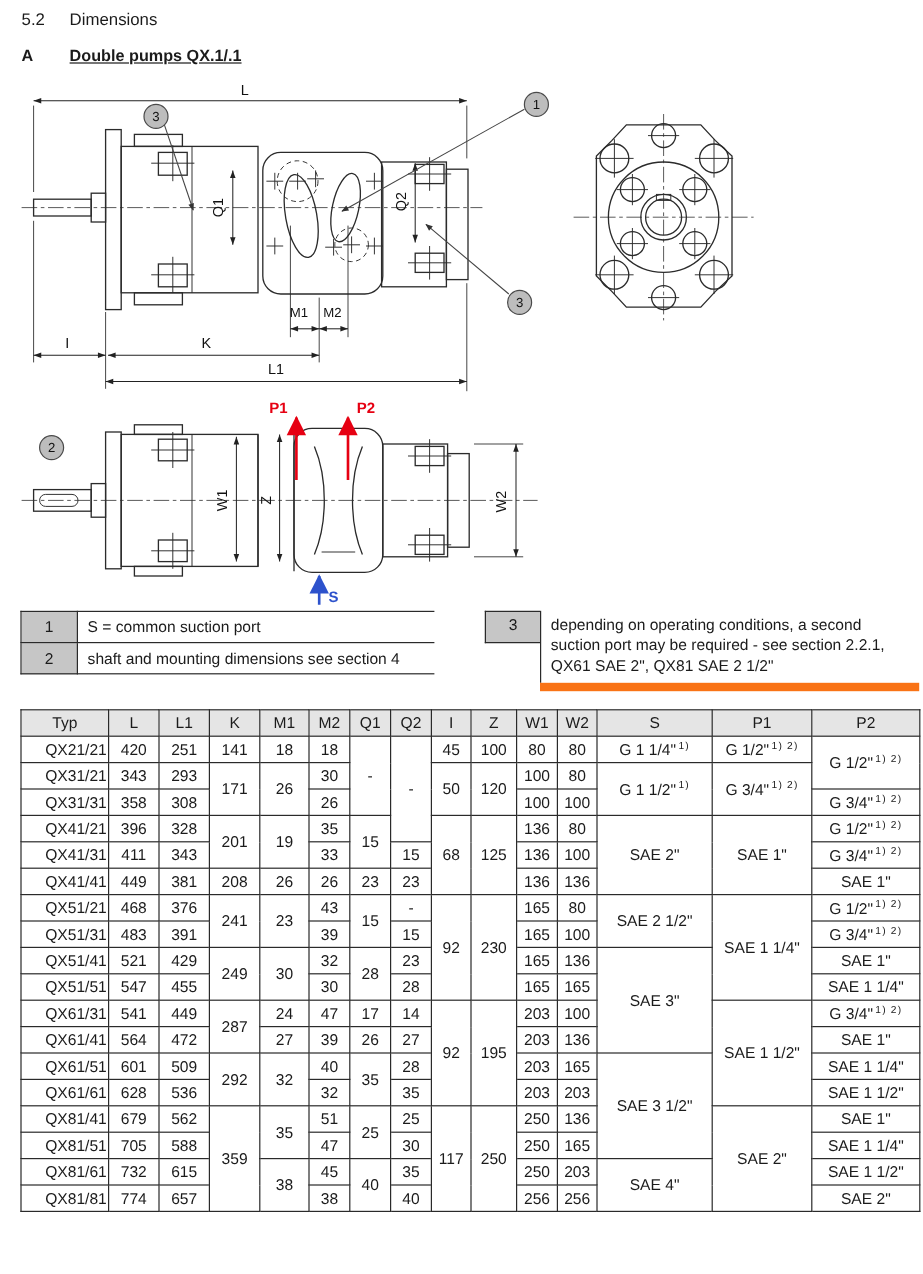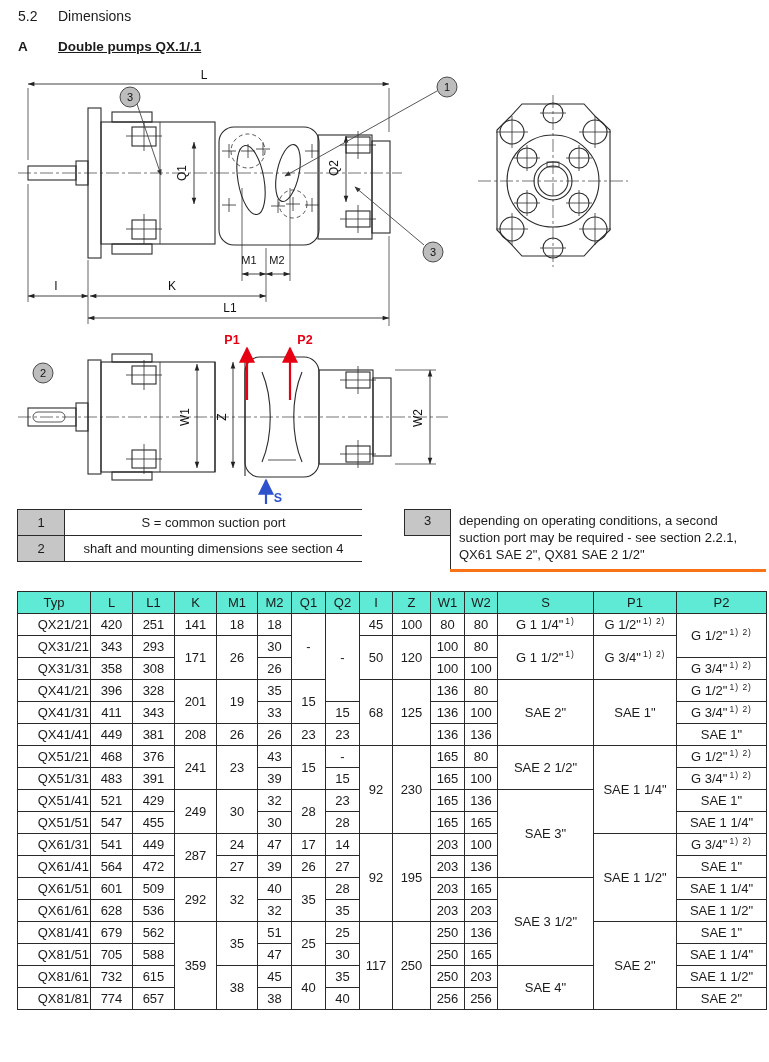--- a/index.html
+++ b/index.html
@@ -22,36 +22,36 @@
   .dl  { font-size:12px; fill:#111; text-anchor:middle; }
   .dls { font-size:11px; fill:#111; text-anchor:middle; }
   .co  { fill:#bdbdbd; stroke:#4a4a4a; stroke-width:1; }
   .cot { font-size:11px; fill:#111; text-anchor:middle; }
   .red  { fill:none; stroke:#e60012; stroke-width:2.2; }
   .blue { fill:none; stroke:#2d52cc; stroke-width:2.2; }
   .rl { fill:#e60012; font-weight:bold; font-size:12.5px; text-anchor:middle; }
   .bl { fill:#2d52cc; font-weight:bold; font-size:12.5px; text-anchor:middle; }
 
   .notes-left { position:absolute; left:17px; top:509px; width:345px; border-collapse:collapse; font-size:13px; }
-  .notes-left td { border:1px solid #2a2a2a; padding:3px 8px; height:19px;text-align:center; }
+  .notes-left td { border:1px solid #2a2a2a; padding:3px 8px; height:19px; }
   .notes-left td.nnum { width:46px; background:#c6c6c6; text-align:center; padding:3px 0; }
   .notes-left td.ntext { border-right:none; }
 
   .note3 { position:absolute; left:404px; top:509px; width:362px; border-collapse:collapse; font-size:13px; }
   .note3 td { vertical-align:top; }
   .note3 td.ncol { width:46px; border-right:1px solid #2a2a2a; padding:0; }
   .note3 .nnum3 { height:19px; background:#c6c6c6; border:1px solid #2a2a2a; border-right:none;
                   text-align:center; padding:3px 0; }
-  .note3 td.ntext3 { border-bottom:3px solid #f97316; padding:3px 8px 6px 8px; line-height:17px; }
+  .note3 td.ntext3 { border-bottom:7px solid #f97316; padding:3px 8px 6px 8px; line-height:17px; }
 
   table.dims { position:absolute; left:17px; top:591px; width:749px; border-collapse:collapse;
                table-layout:fixed; font-size:13px; }
   table.dims th, table.dims td { border:1px solid #2a2a2a; text-align:center; height:21px;
                padding:0 1px; font-weight:normal; overflow:hidden; }
-  table.dims th { background:#5eead4;margin-top:36px; }
+  table.dims th { background:#e5e5e5;margin-top:36px; }
   table.dims td.typ { text-align:right; padding-left:6px; }
   table.dims sup { font-size:8.5px; vertical-align:super; margin-left:2px; letter-spacing:1px; }
 
   .footnotes { position:absolute; left:17px; top:1024px; font-size:10.5px; line-height:14px; }
 </style>
 </head>
 <body>
 
 <div class="page">
 

